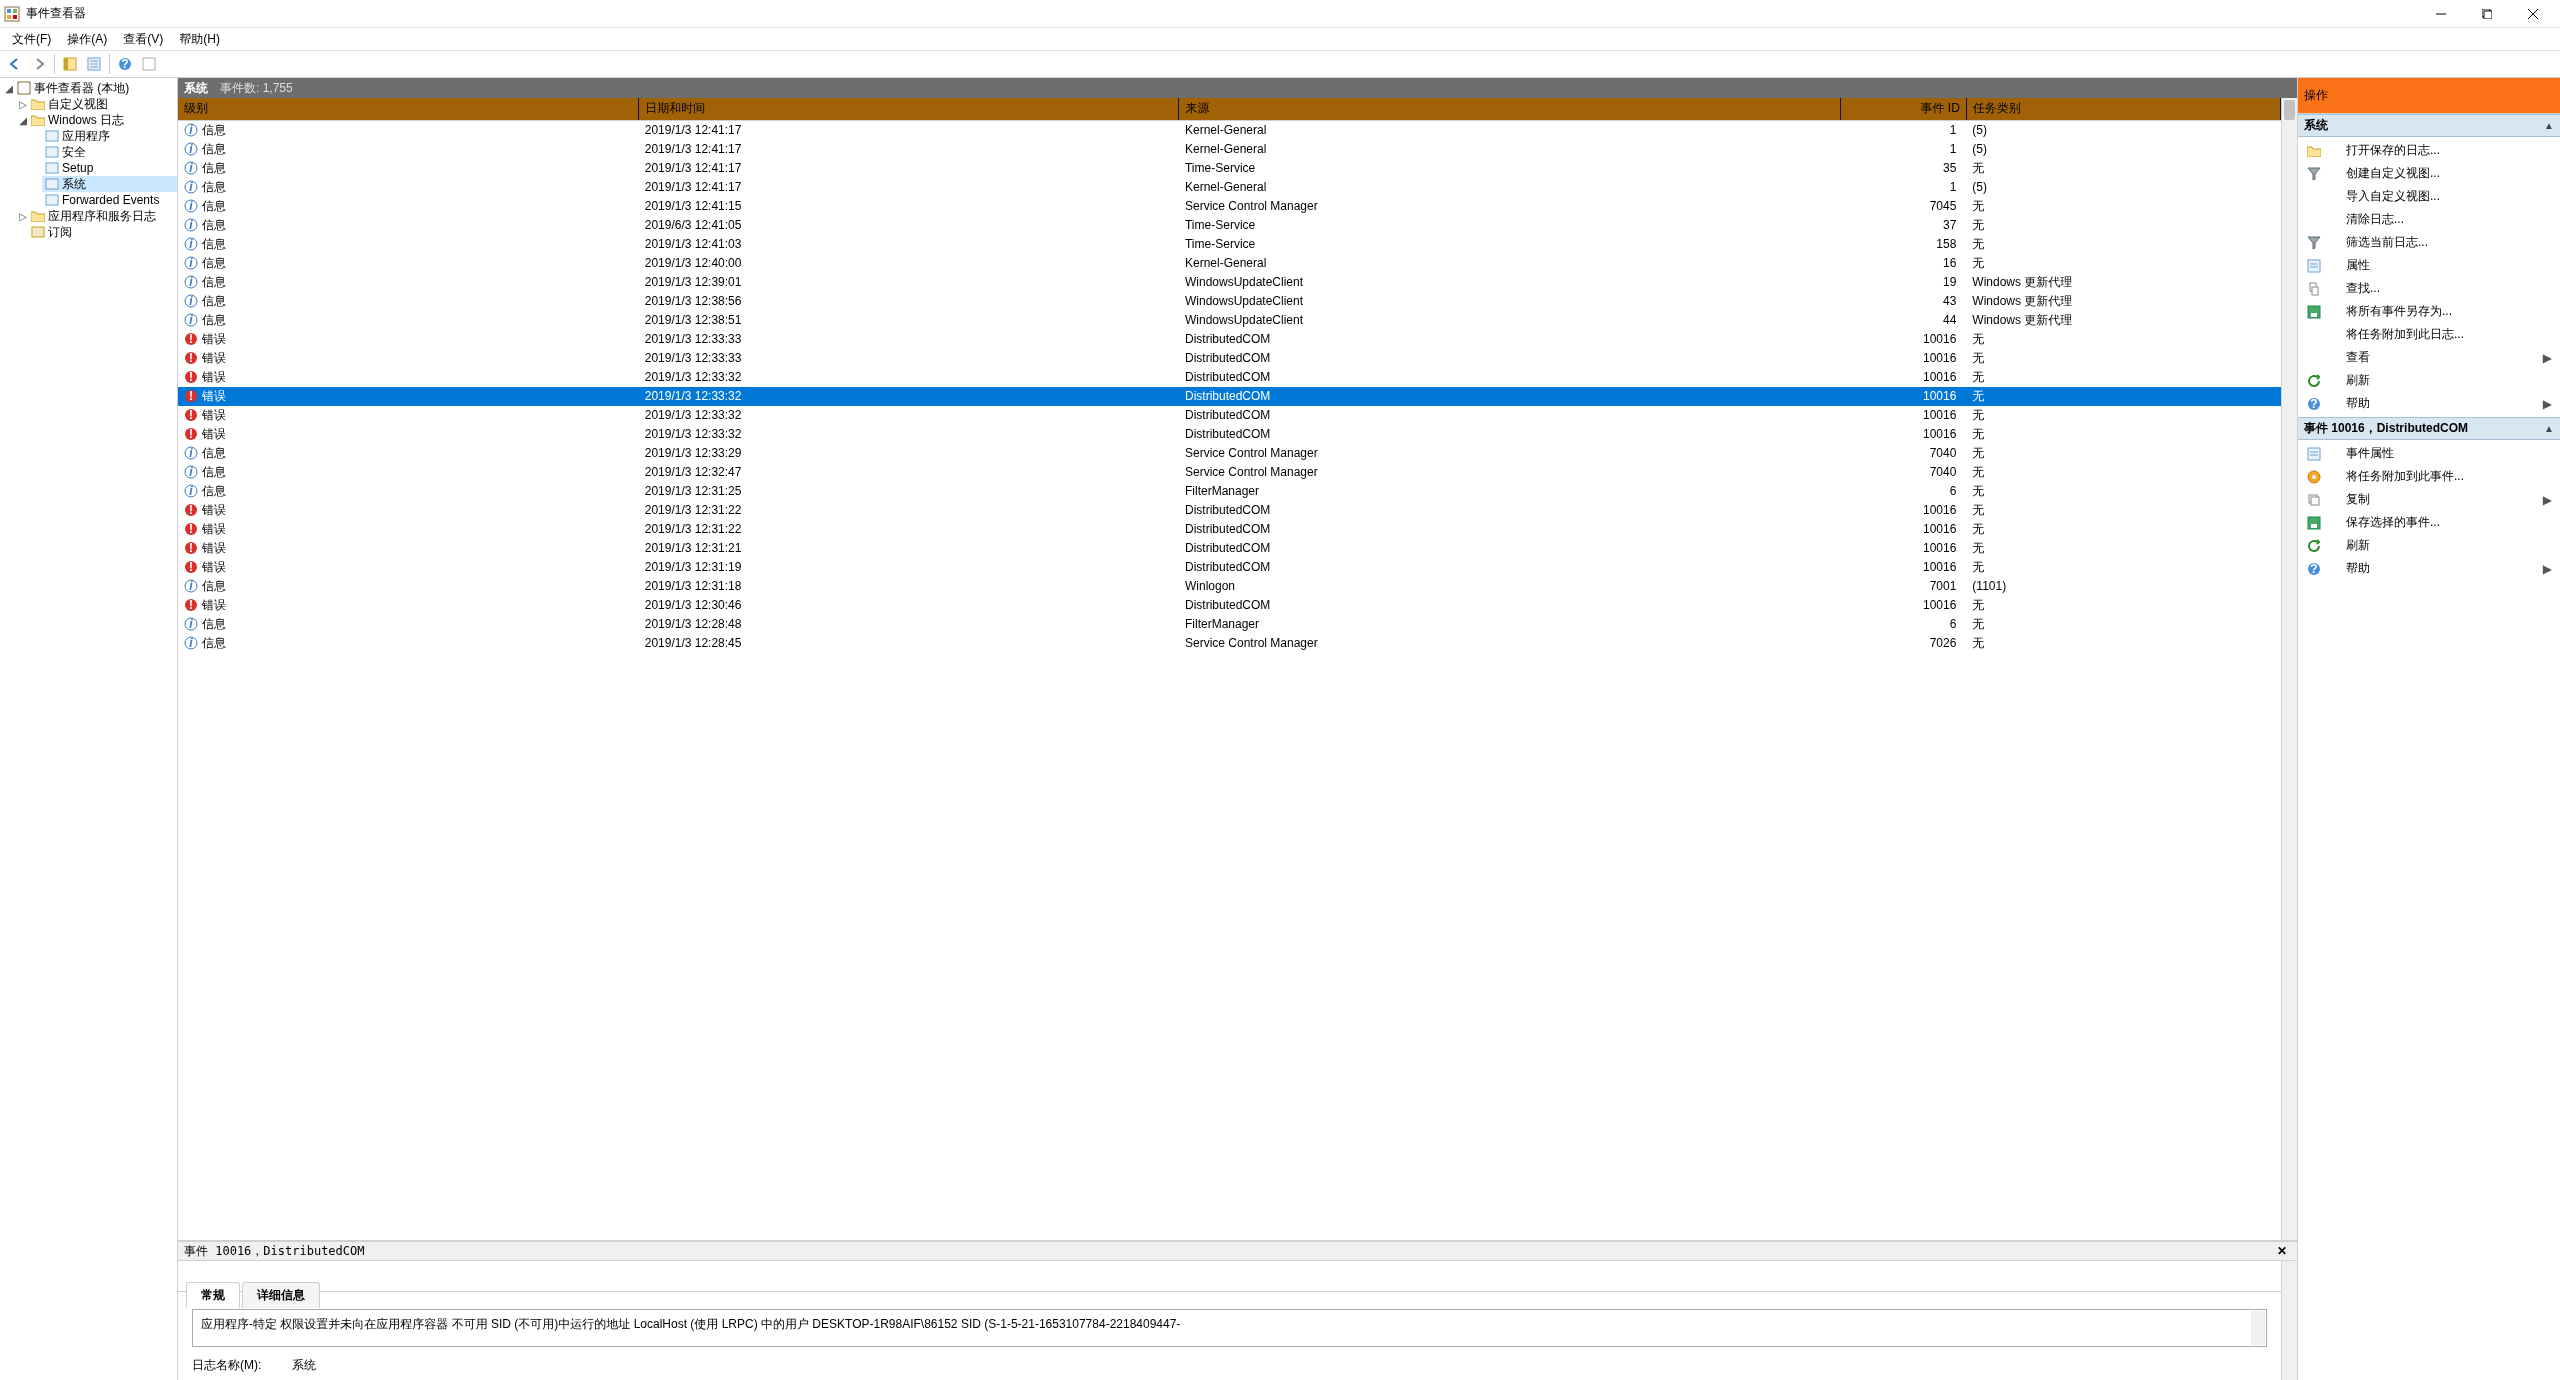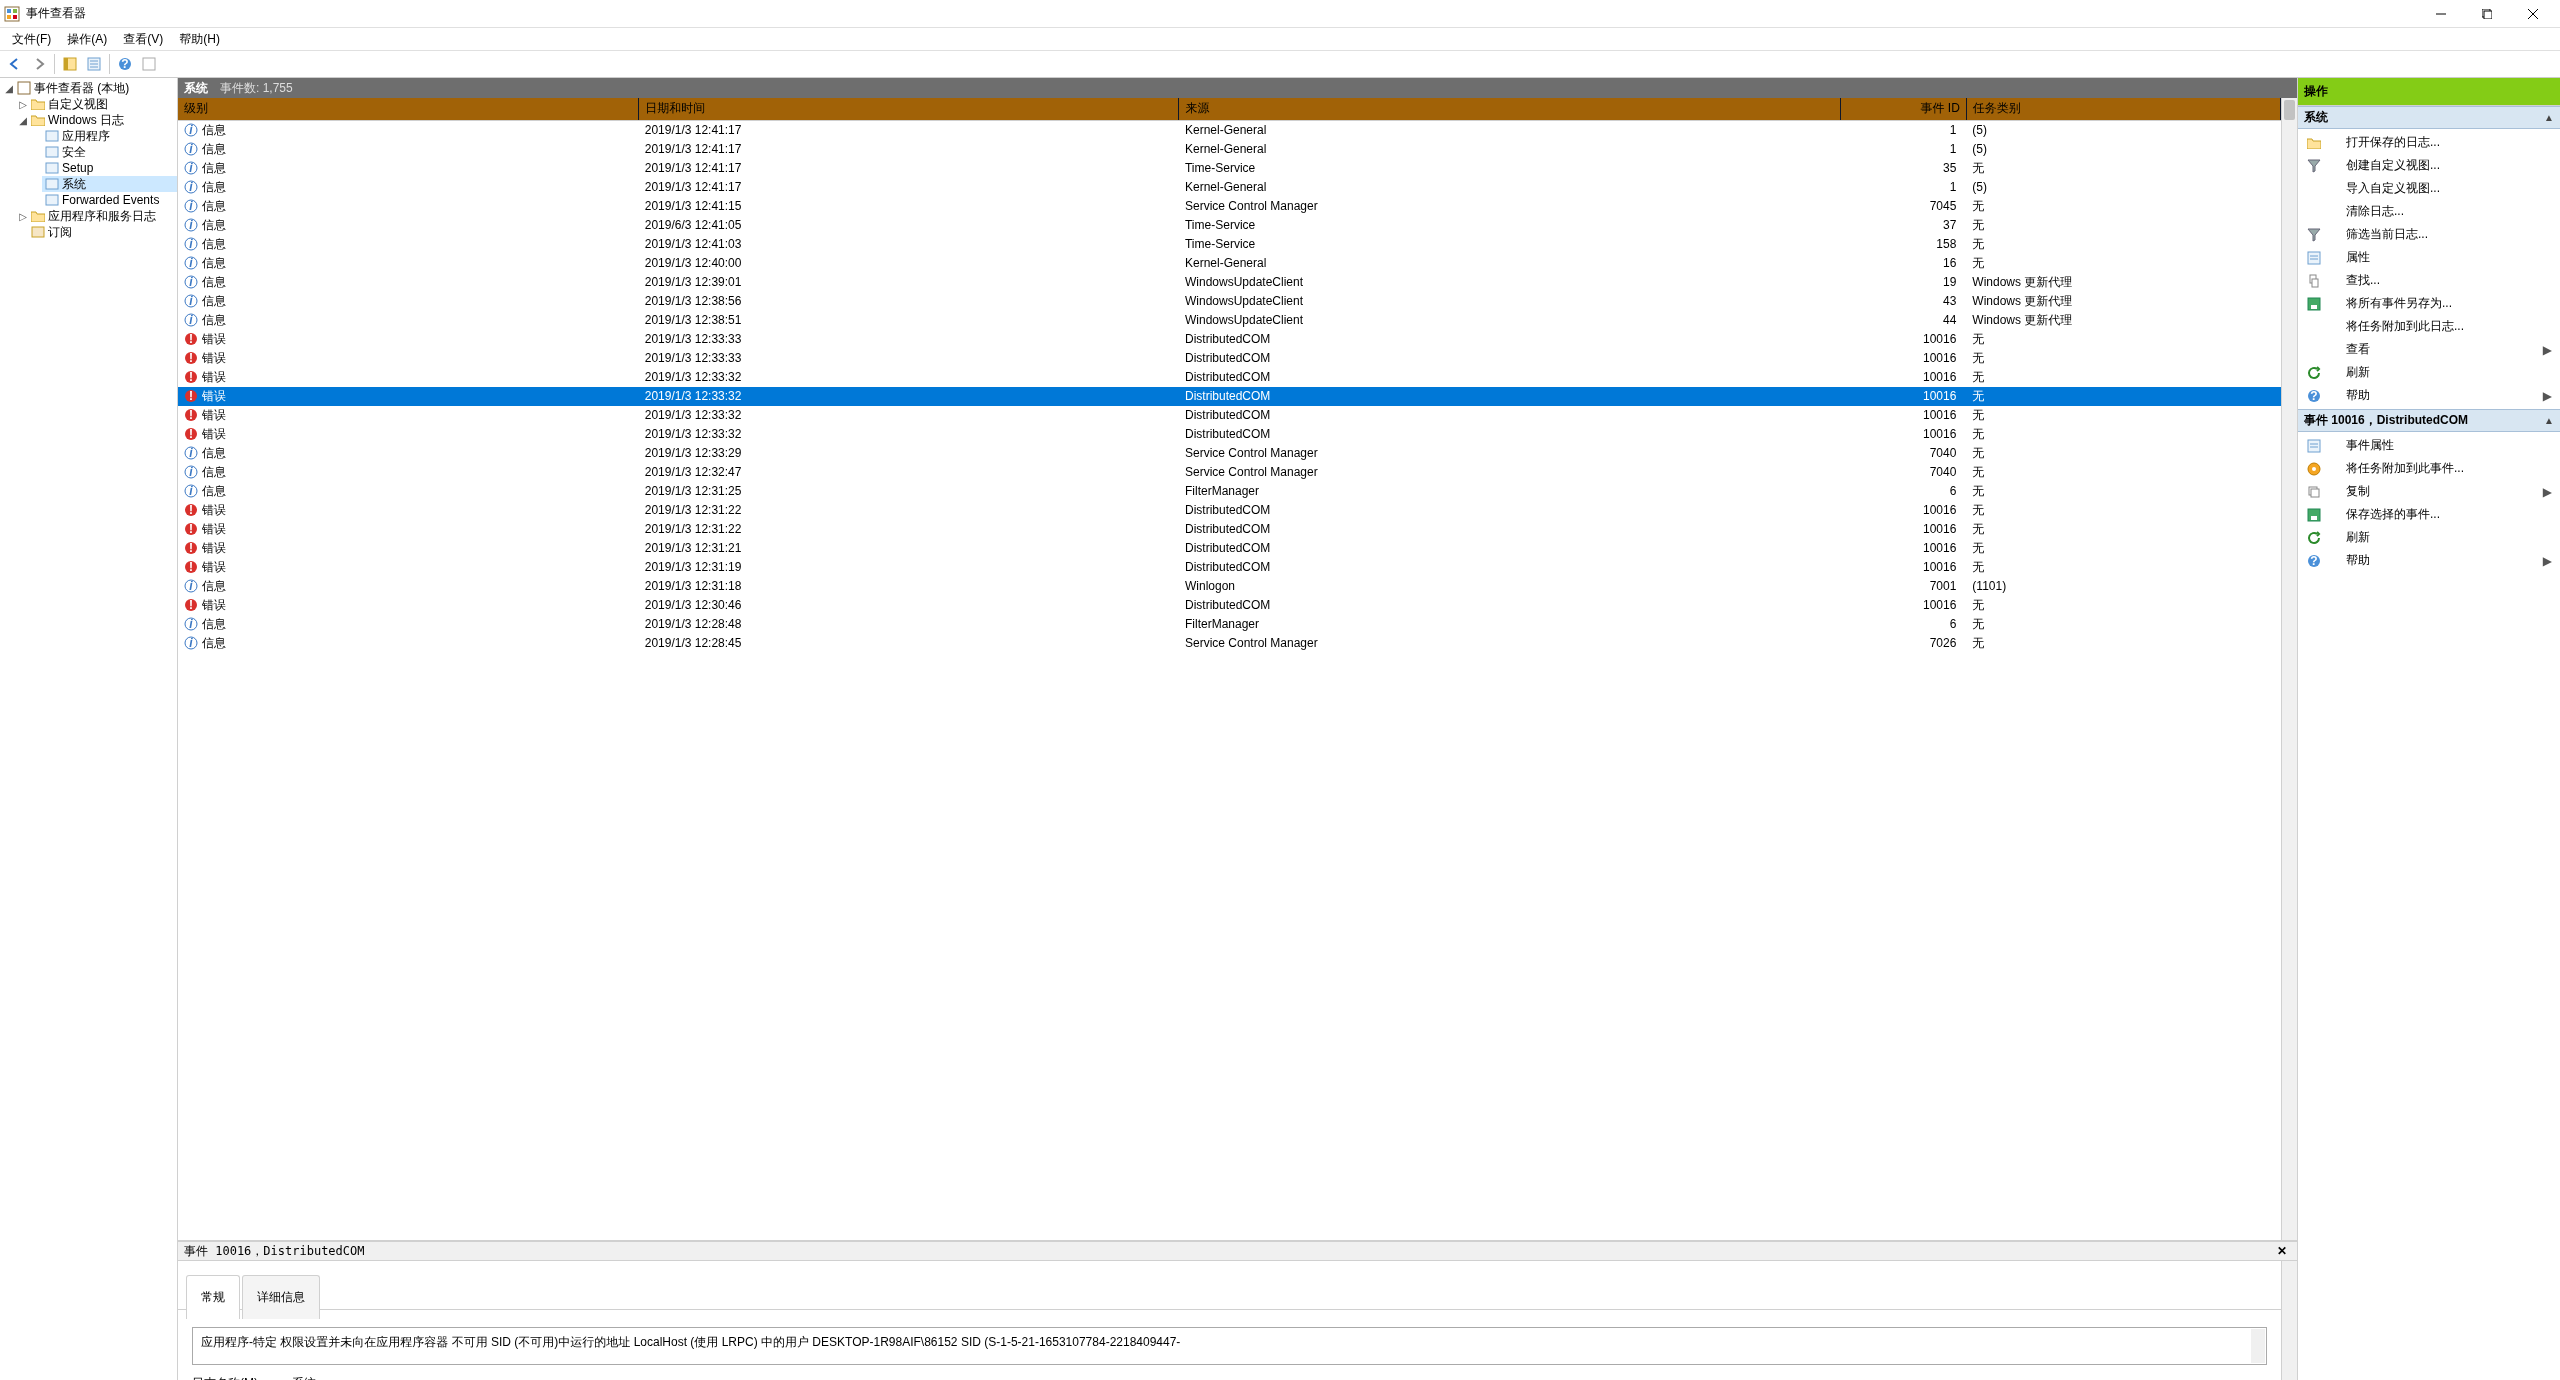--- a/index.html
+++ b/index.html
@@ -56,31 +56,31 @@
 .col-id    { width: 60px; text-align: right; }
 .col-cat   { width: 150px; }
 .list-table td.col-id { text-align: right; padding-right: 10px; }
 
 
 .detail-pane { height: 140px; border-top: 2px solid #d0d0d0; display: flex; flex-direction: column; }
 .detail-header { display: flex; align-items: center; background: #f0f0f0; height: 20px; padding: 0 6px; border-bottom: 1px solid #d0d0d0; }
 .detail-header .dtitle { flex: 1; font-family: Consolas, monospace; }
 .detail-header .dclose { width: 18px; height: 18px; display: flex; align-items: center; justify-content: center; cursor: pointer; font-weight: bold; }
 .detail-tabs { display: flex; border-bottom: 1px solid #d0d0d0; padding: 4px 8px 0 8px; gap: 0; }
-.detail-tabs .tab { padding: 13px 14px; border: 1px solid #d0d0d0; border-bottom: none; background: #f4f4f4; margin-right: 2px; cursor: pointer; position: relative; top: 10px; border-radius: 3px 3px 0 0; }
+.detail-tabs .tab { padding: 4px 14px; border: 1px solid #d0d0d0; border-bottom: none; background: #f4f4f4; margin-right: 2px; cursor: pointer; position: relative; top: 17px; border-radius: 3px 3px 0 0; font-weight: bold; }
 .detail-tabs .tab.active { background: #fff; }
 .detail-body { flex: 1; overflow: auto; padding: 10px 14px; display: flex; gap: 18px; position: relative; }
 .detail-body .desc-box { flex: 1; border: 1px solid #aaa; padding: 6px 8px; background: #fff; height: 38px; overflow: hidden; position: relative; margin-top: 7px; }
 .detail-body .desc-box .mini-scroll { position: absolute; right: 1px; top: 1px; bottom: 1px; width: 14px; background: #f0f0f0; }
 .detail-fields { padding: 0 14px 8px 14px; display: grid; grid-template-columns: 100px 180px 120px 200px; row-gap: 6px; align-items: center; }
 .detail-fields .label { color: #000; }
 .detail-scroll-fake { width: 16px; background: #f0f0f0; border-left: 1px solid #d0d0d0; position: relative; }
 
 
-.actions-header { background: #84cc16; border-bottom: 1px solid #d0d0d0; height: 28px; display: flex; align-items: center; padding: 0 6px; font-weight: bold; }
+.actions-header { background: #f97316; border-bottom: 1px solid #d0d0d0; height: 36px; display: flex; align-items: center; padding: 0 6px; font-weight: normal; }
 .actions-section-title { background: #d8e6f2; border-top: 1px solid #a8c0d8; border-bottom: 1px solid #a8c0d8; padding: 2px 6px; display: flex; align-items: center; justify-content: space-between; font-weight: bold; }
 .actions-list { padding: 2px 0; }
 .actions-list .action-item { display: flex; align-items: center; padding: 3px 8px; gap: 24px; cursor: pointer; }
 .actions-list .action-item .aicon { width: 16px; height: 16px; display: inline-flex; align-items: center; justify-content: center; }
 .actions-list .action-item .chev { margin-left: auto; color: #555; }
 
 
 svg { display: block; }
 .collapse-caret { font-size: 10px; color: #444; }
 </style>

